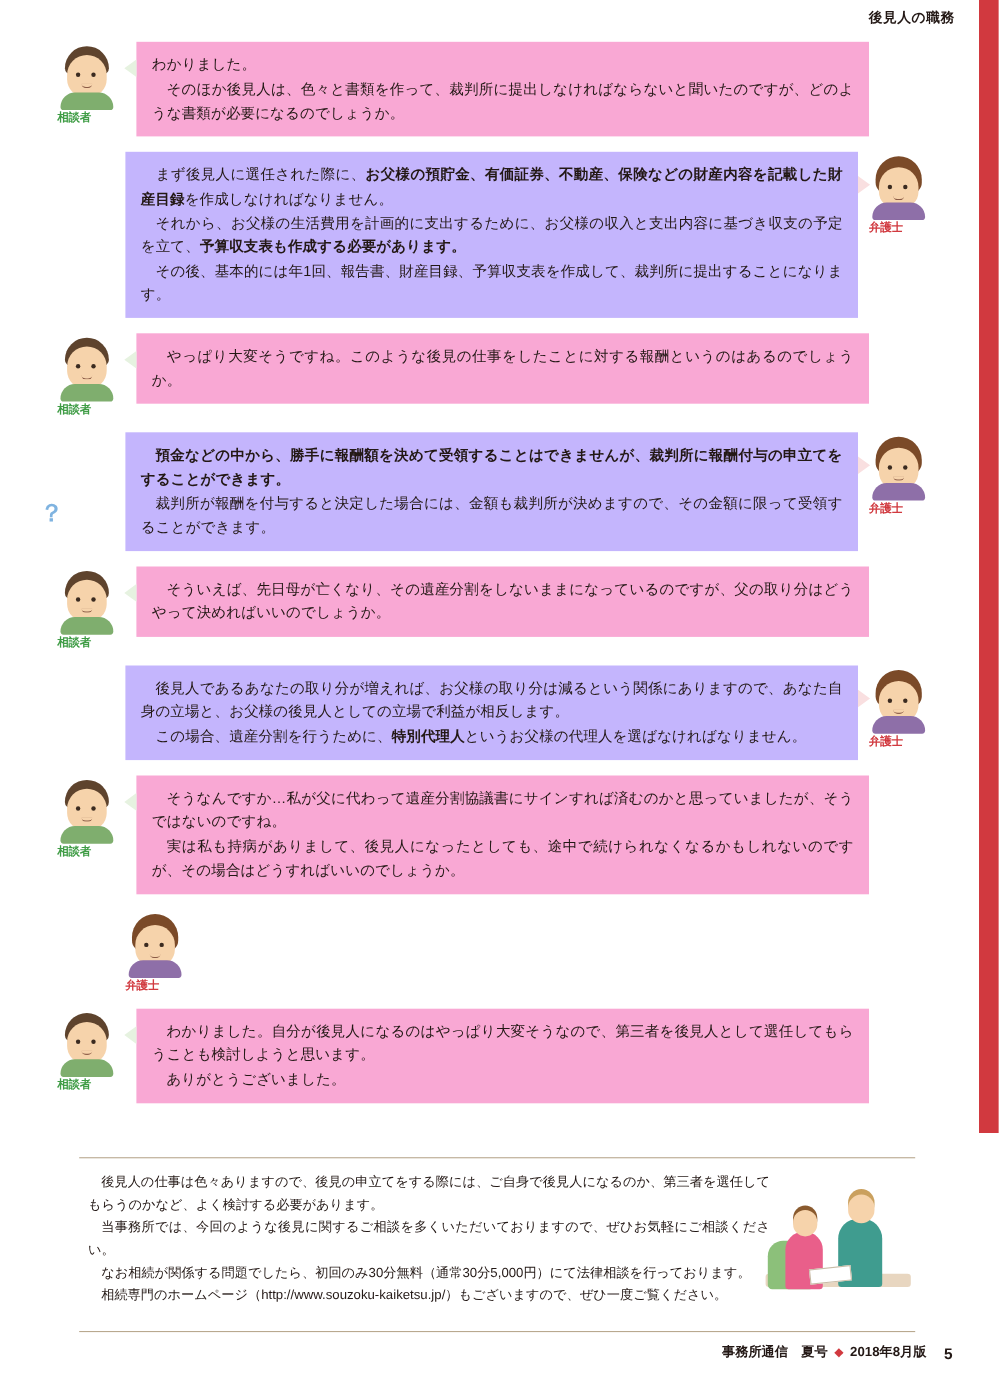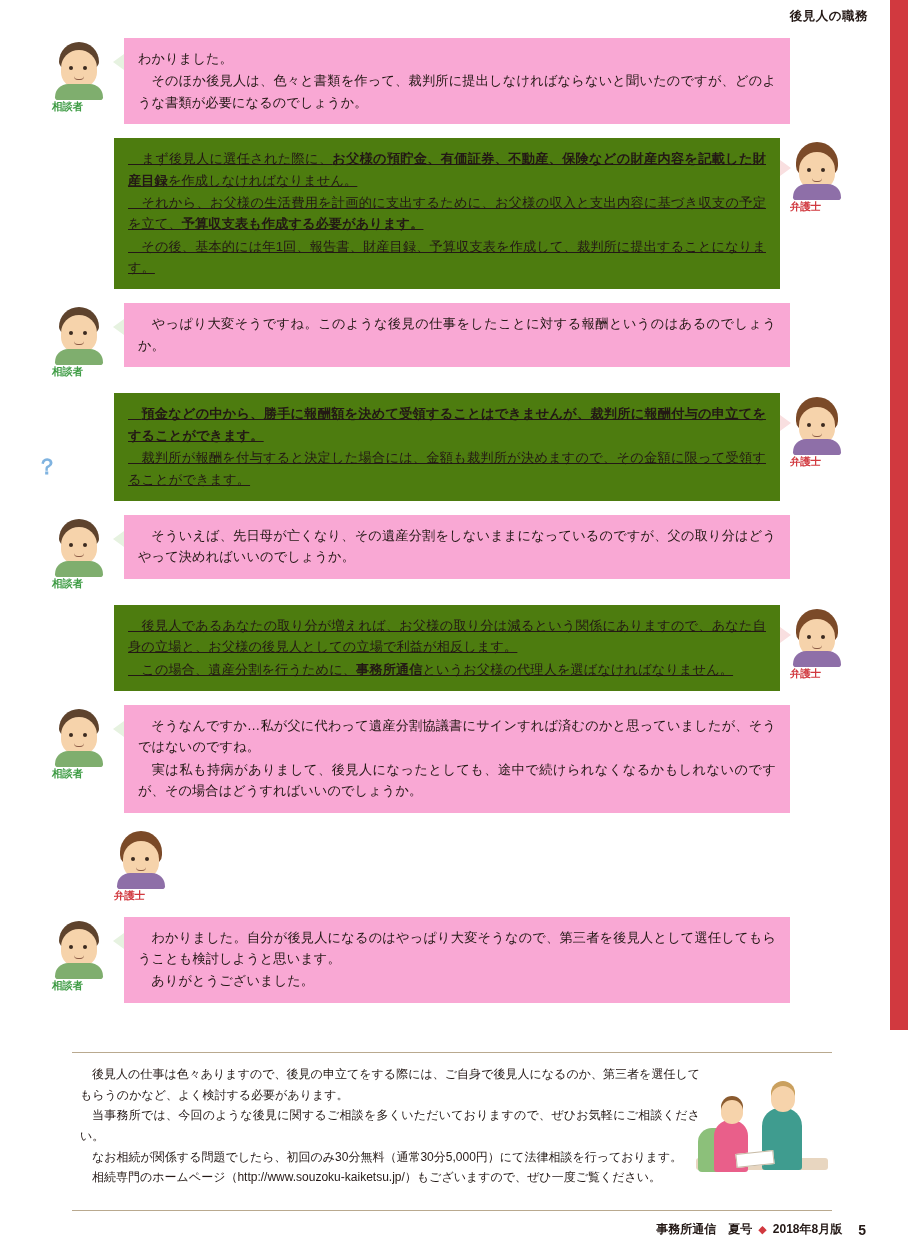--- a/index.html
+++ b/index.html
@@ -51,21 +51,21 @@
     font-size:13.2px;
     line-height:1.62;
     letter-spacing:0.1px;
     text-align:justify;
   }
   .bubble p { margin:0; }
   .bubble p + p { margin-top:1px; }
   .bubble b { font-weight:bold; }
 
   .bubble.green { background:#f9a8d4; margin-left:10px; }
-  .bubble.pink  { background:#4d7c0f; margin-right:10px;text-decoration:underline; }
+  .bubble.pink  { background:#c4b5fd; margin-right:10px; }
 
   .bubble.green:before {
     content:""; position:absolute; left:-11px; top:16px;
     border-top:8px solid transparent;
     border-bottom:8px solid transparent;
     border-right:11px solid #e6f2e0;
   }
   .bubble.pink:after {
     content:""; position:absolute; right:-11px; top:22px;
     border-top:8px solid transparent;
@@ -275,21 +275,21 @@
         </div>
         <div class="bubble green">
           <p>　そういえば、先日母が亡くなり、その遺産分割をしないままになっているのですが、父の取り分はどうやって決めればいいのでしょうか。</p>
         </div>
         <div class="spacer-av"></div>
       </div>
       <div class="row lawyer">
         <div class="spacer-av"></div>
         <div class="bubble pink">
           <p>　後見人であるあなたの取り分が増えれば、お父様の取り分は減るという関係にありますので、あなた自身の立場と、お父様の後見人としての立場で利益が相反します。</p>
-          <p>　この場合、遺産分割を行うために、<b>事務所通信</b>というお父様の代理人を選ばなければなりません。</p>
+          <p>　この場合、遺産分割を行うために、<b>特別代理人</b>というお父様の代理人を選ばなければなりません。</p>
         </div>
         <div class="avatar lawyer">
           <div class="face lawyer">
             <div class="hair"></div>
             <div class="skin"></div>
             <div class="collar"></div>
             <div class="eye l"></div>
             <div class="eye r"></div>
             <div class="mouth"></div>
             <div class="body"></div>

